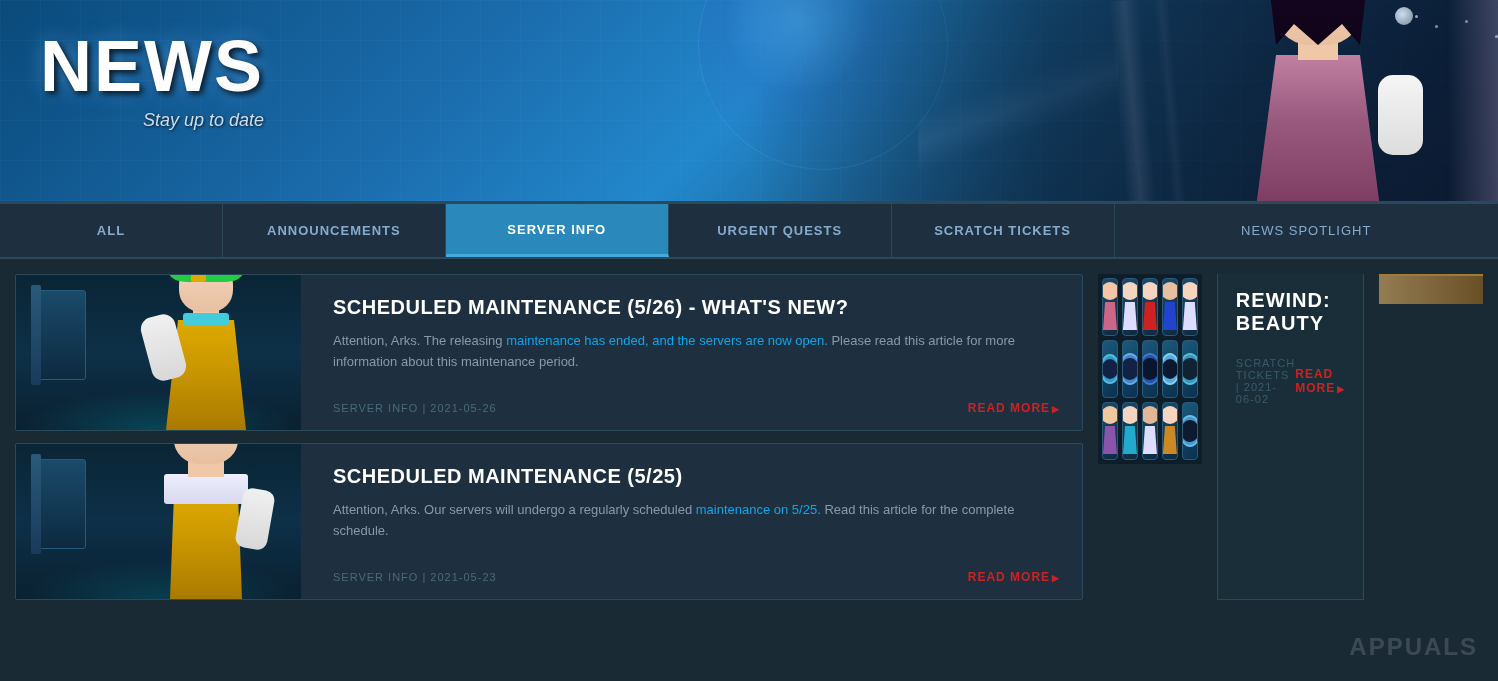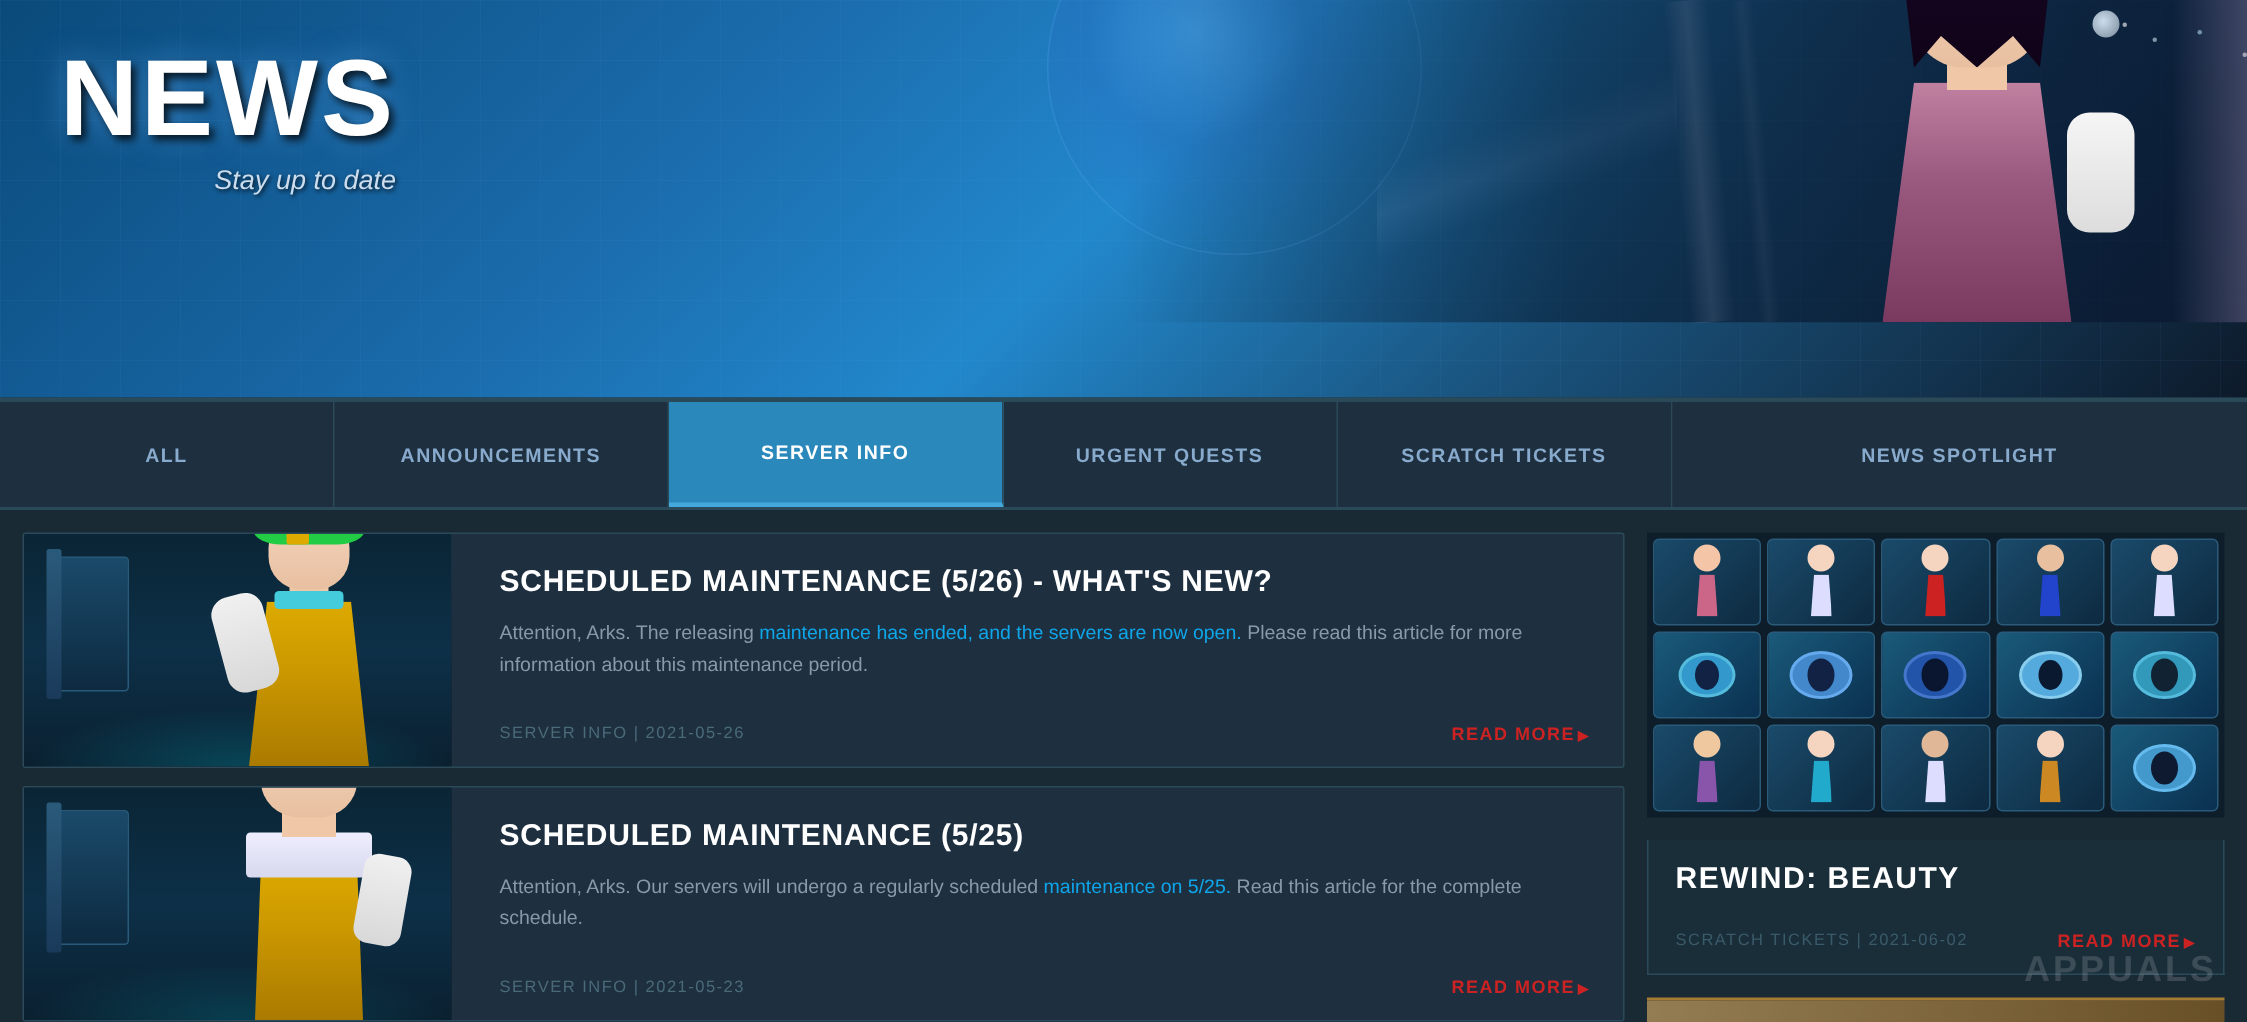--- a/index.html
+++ b/index.html
@@ -6,21 +6,21 @@
     body {
       font-family: 'Arial', sans-serif;
       background: #1a2a35;
       width: 1498px;
       overflow-x: hidden;
     }
 
     
     .hero-banner {
       width: 100%;
-      height: 268px;
+      height: 204px;
       background: linear-gradient(135deg, #0a4a7a 0%, #1a6aaa 30%, #2288cc 50%, #1a5580 70%, #0d1a2a 100%);
       position: relative;
       overflow: hidden;
       border-bottom: 3px solid #2a4a5a;
     }
     .hero-content {
       position: absolute;
       left: 40px;
       top: 30px;
       z-index: 2;
@@ -40,21 +40,21 @@
       font-style: italic;
       text-shadow: 1px 1px 3px rgba(0,0,0,0.8);
       text-align: right;
     }
 
     
     .nav-tabs {
       display: flex;
       background: #1e3040;
       border-bottom: 2px solid #2a4a5a;
-      height: 72px;
+      height: 55px;
     }
     .nav-tab {
       flex: 1;
       display: flex;
       align-items: center;
       justify-content: center;
       color: #88aacc;
       font-size: 13px;
       font-weight: 700;
       letter-spacing: 1px;
@@ -69,21 +69,21 @@
       color: #ffffff;
       border-bottom: 3px solid #44aadd;
     }
     .nav-tab-spotlight {
       flex: 1.8;
       display: flex;
       align-items: center;
       justify-content: center;
       color: #88aacc;
       font-size: 13px;
-      font-weight: 700;
+      font-weight: 400;
       letter-spacing: 1px;
       text-transform: uppercase;
       cursor: pointer;
       padding: 0 10px;
       background: #1e3040;
     }
 
     
     .main-content {
       display: flex;
@@ -165,21 +165,20 @@
       content: '▶';
       font-size: 9px;
       margin-left: 2px;
     }
 
     
     .spotlight-column {
       width: 385px;
       flex-shrink: 0;
       display: flex;
-      flex-direction: column;
       gap: 15px;
     }
     .spotlight-image {
       width: 100%;
       height: 190px;
       background: #0d1e2a;
       position: relative;
       overflow: hidden;
     }
     

